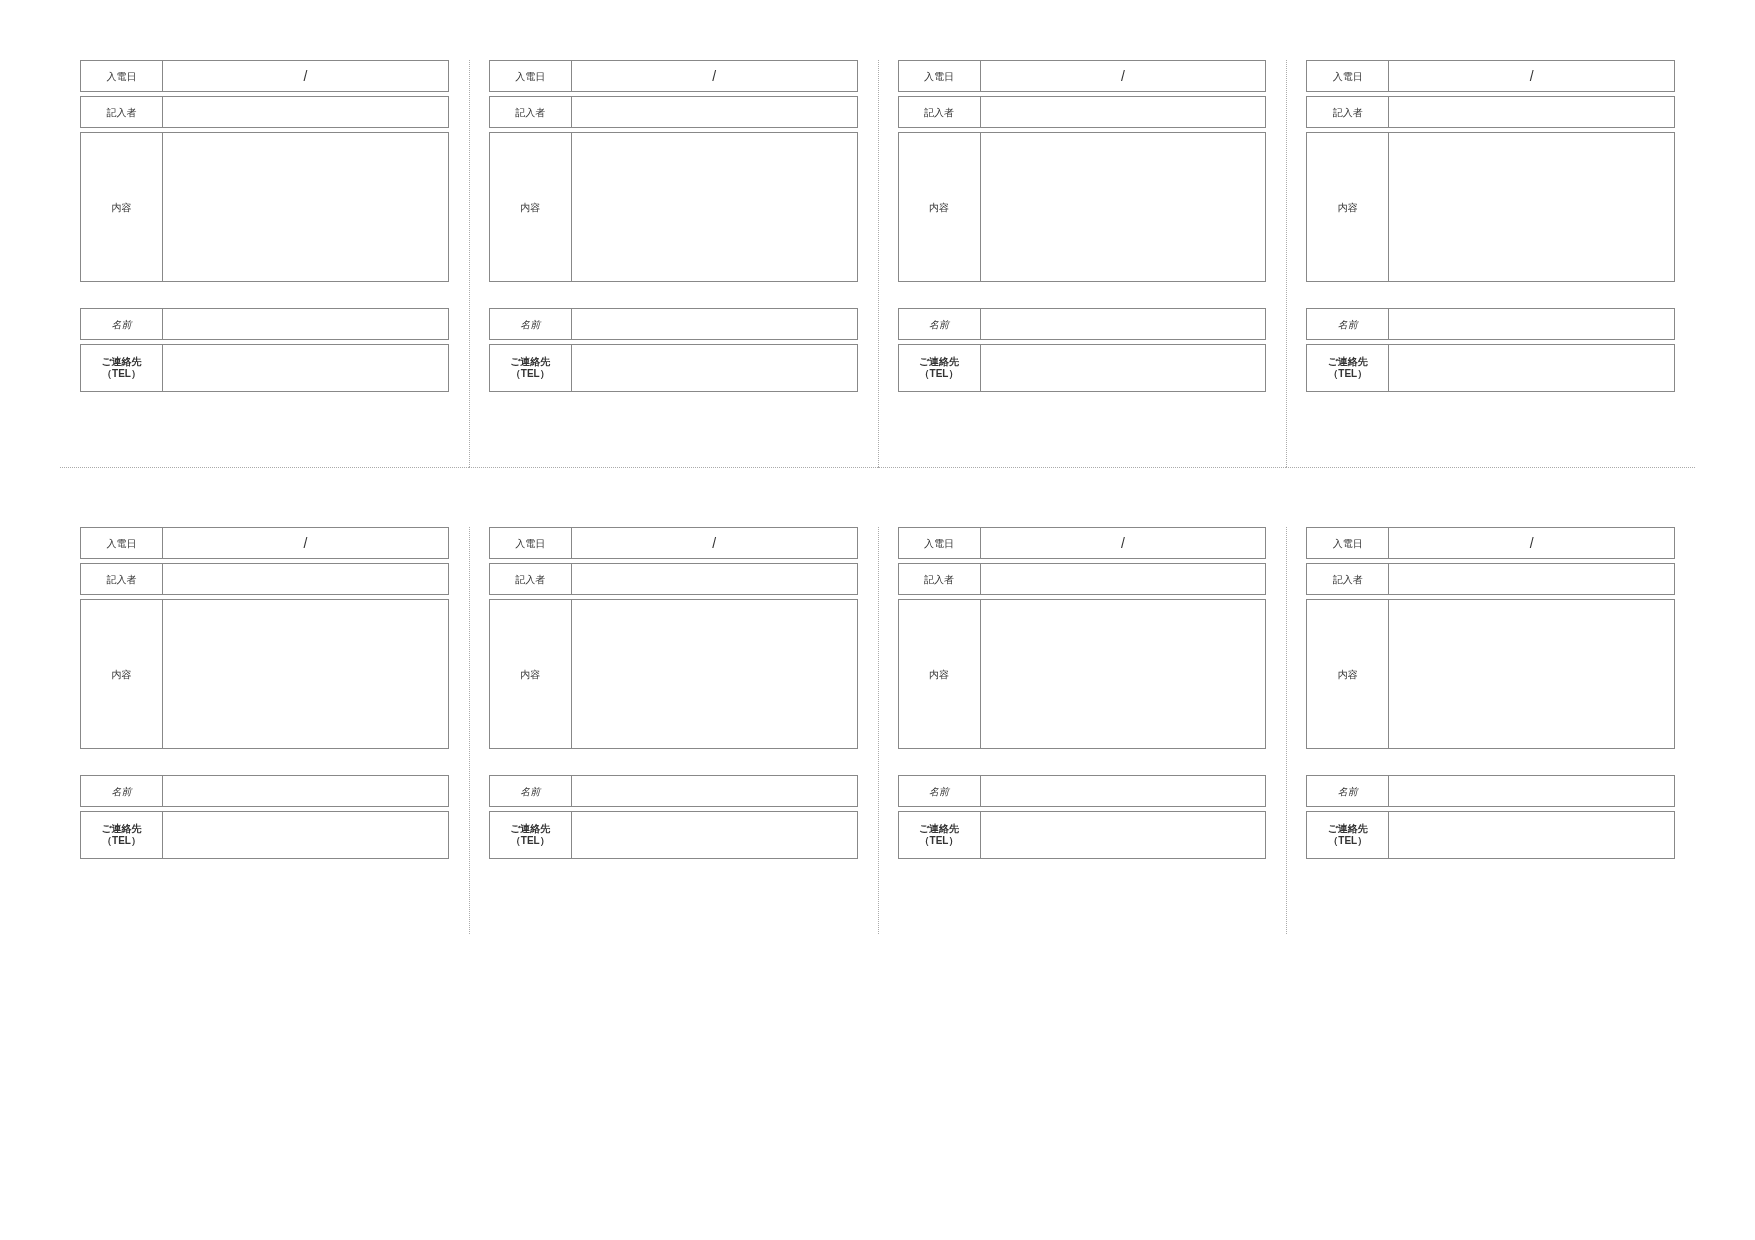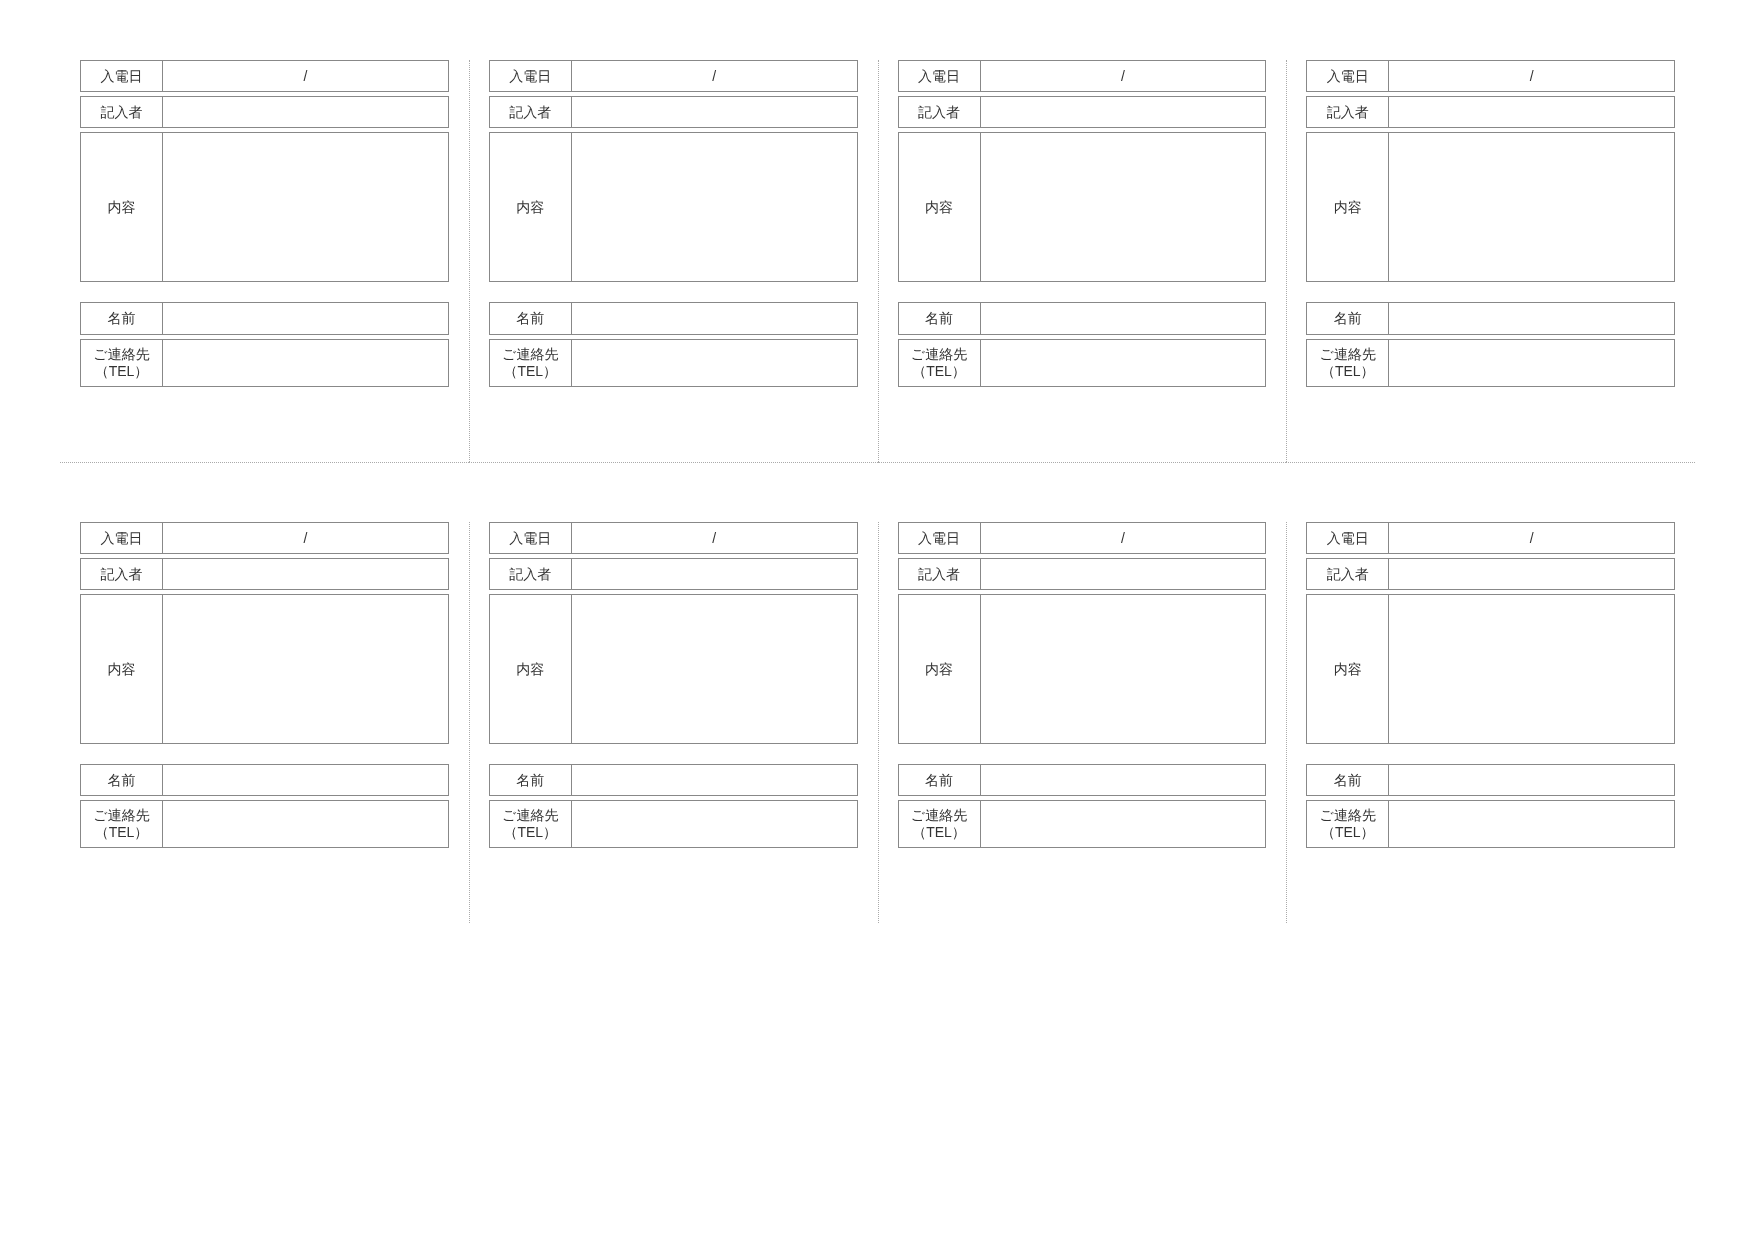--- a/index.html
+++ b/index.html
@@ -58,21 +58,21 @@
     }
     .field-label {
       width: 82px;
       flex: 0 0 82px;
       border-right: 1px solid #888;
       display: flex;
       align-items: center;
       justify-content: center;
       text-align: center;
       padding: 6px 4px;
-      font-size: 14px;
+      font-size: 10px;
       line-height: 1.3;
     }
     .field-value {
       flex: 1;
       display: flex;
       align-items: center;
       justify-content: center;
       padding: 6px 4px;
       min-height: 28px;
     }
@@ -86,26 +86,28 @@
       min-height: 148px;
       text-align: right;
     }
     .field.contact .field-label,
     .field.contact .field-value {
       min-height: 46px;
     }
     .field.contact .field-label {
       flex-direction: column;
       line-height: 1.2;
+      font-weight: bold;
     }
     .contact-sub {
       display: block;
     }
     .field.name {
-      margin-top: 20px;
+      margin-top: 26px;
+      font-style: italic;
     }
   </style>
 </head>
 <body>
 
 <div class="grid">
 
   <div class="cell">
     <div class="field date">
       <div class="field-label">入電日</div>

